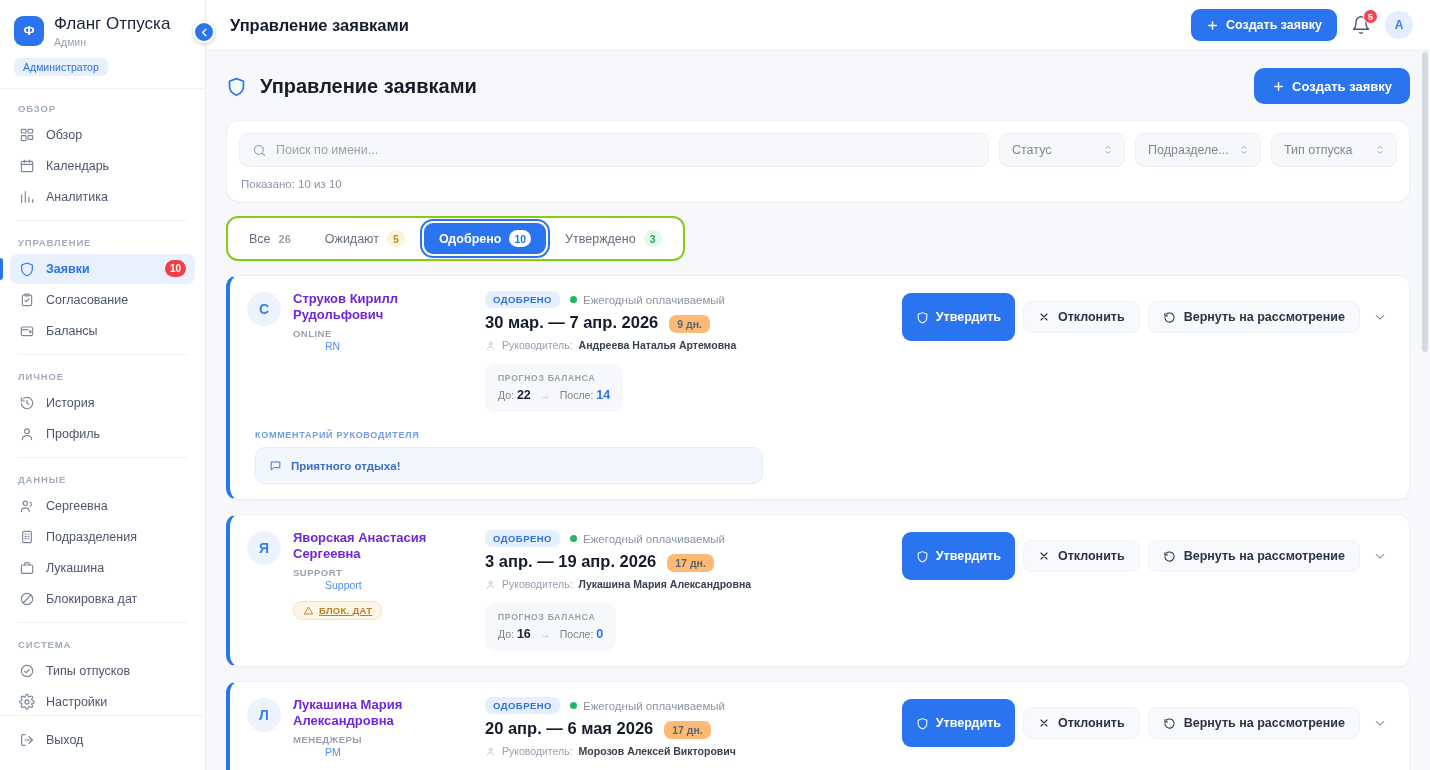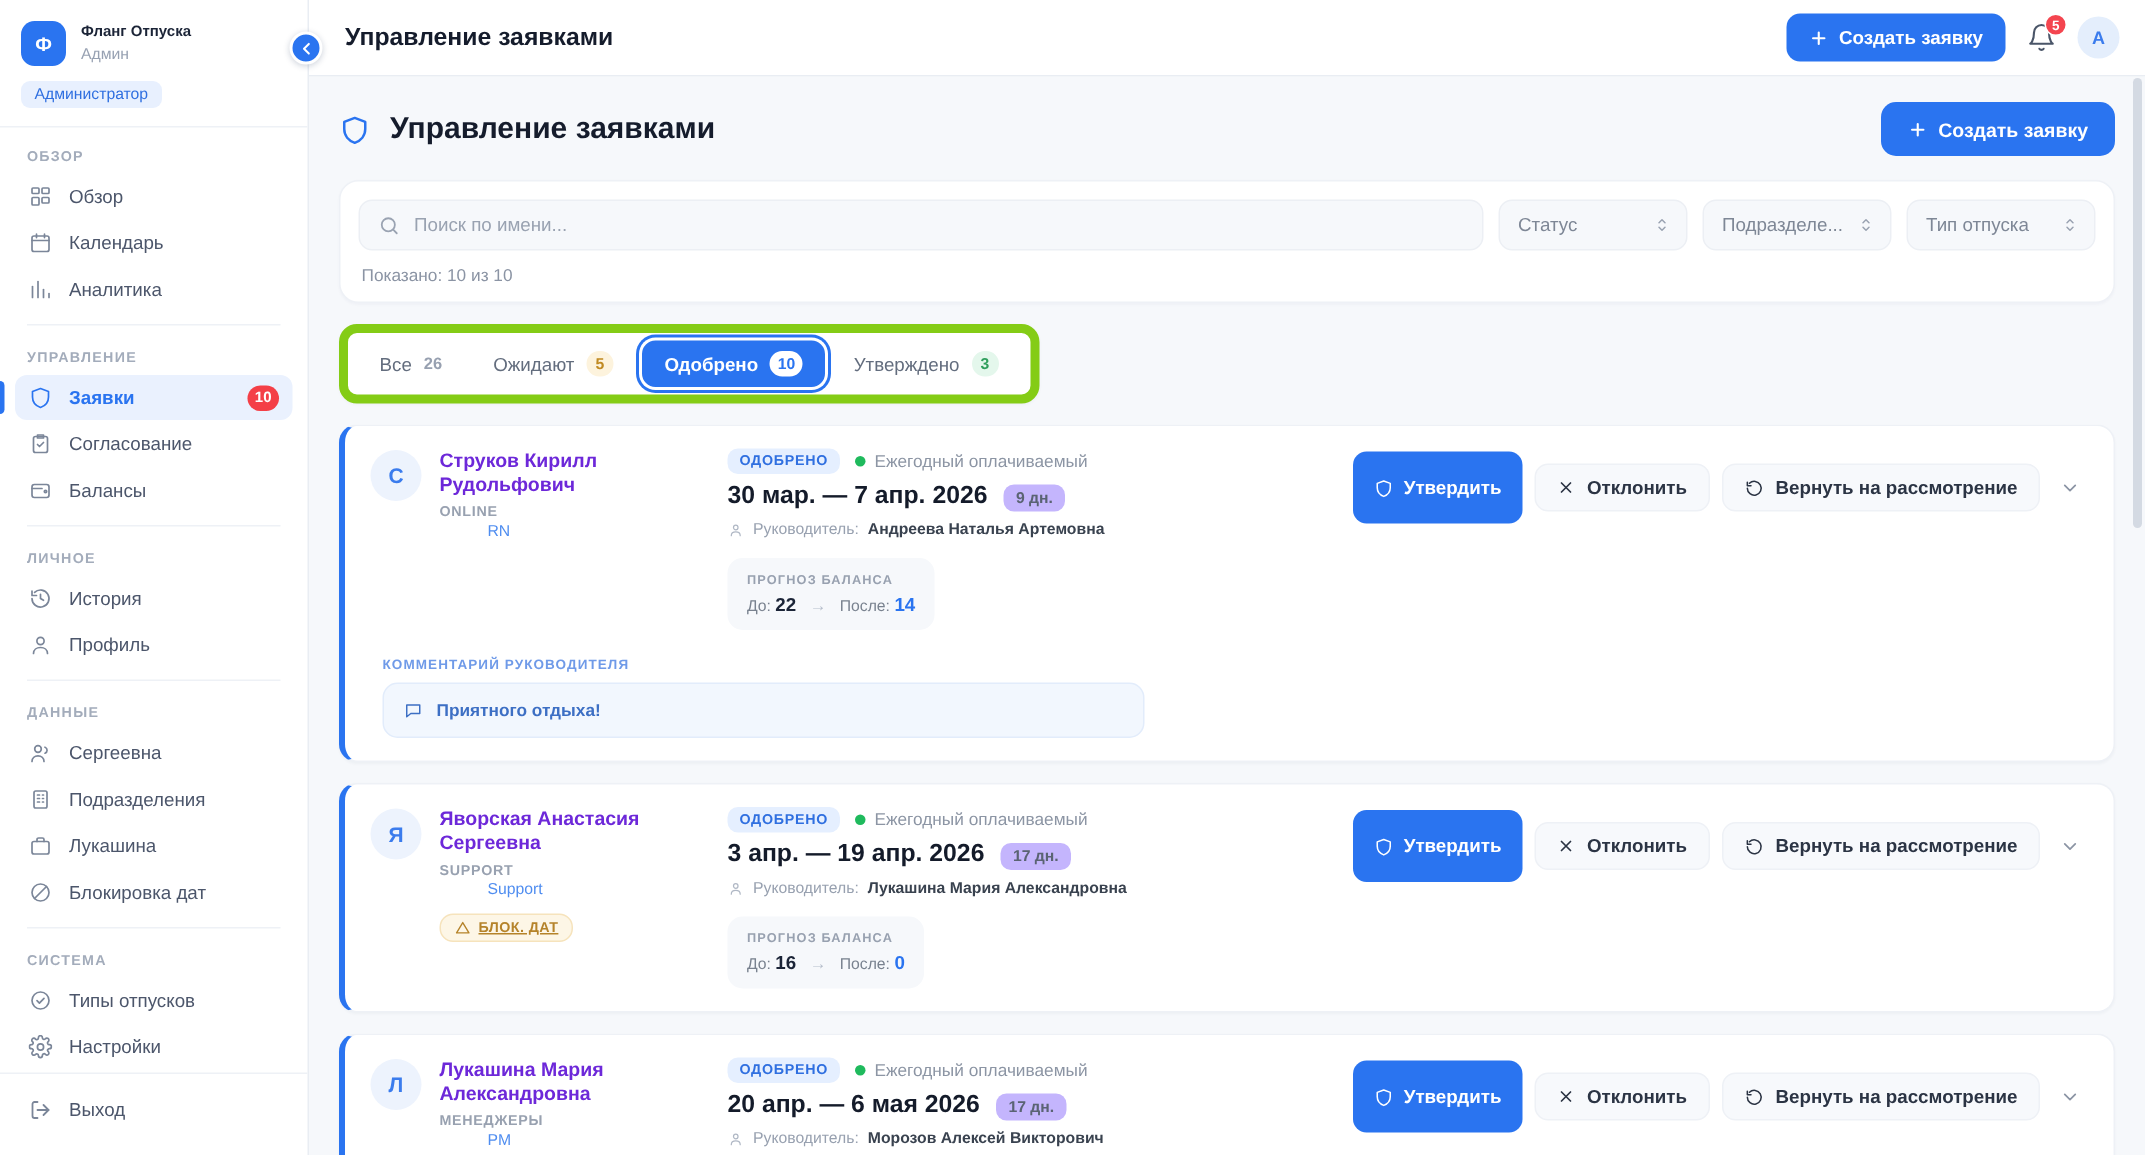--- a/index.html
+++ b/index.html
@@ -19,21 +19,21 @@
     display: flex; flex-direction: column; flex: 0 0 206px;
     position: relative; z-index: 5;
   }
   .side-head { padding: 14px 14px 12px 14px; border-bottom: 1px solid #eef1f6; }
   .side-head-row { display: flex; align-items: center; gap: 10px; }
   .logo-sq {
     width: 30px; height: 30px; border-radius: 9px; background: #2a74f0;
     color: #fff; font-size: 13px; font-weight: 700;
     display: flex; align-items: center; justify-content: center; flex: 0 0 30px;
   }
-  .org-name { font-size: 10px; font-weight: 700; color: #1b2437; line-height: 1.15; }
+  .org-name { font-size: 17px; font-weight: 400; color: #1b2437; line-height: 1.15; }
   .org-role { font-size: 10.5px; color: #97a1b2; margin-top: 2px; }
   .role-pill {
     display: inline-block; margin-top: 10px;
     background: #e8f0fe; color: #2f6fe0;
     font-size: 10.5px; padding: 3px 9px; border-radius: 6px; font-weight: 500;
   }
   .nav { flex: 1 1 auto; padding: 12px 10px 0 10px; overflow: hidden; }
   .nav-sec { font-size: 9.5px; letter-spacing: .09em; color: #a3acbb;
              font-weight: 600; padding: 8px 8px 6px 8px; }
   .nav-sec.first { padding-top: 2px; }
@@ -121,21 +121,21 @@
   .select-box {
     width: 126px; height: 34px; background: #f6f8fb; border: 1px solid #eceff4;
     border-radius: 9px; display: flex; align-items: center; padding: 0 10px 0 12px;
     font-size: 12.5px; color: #7e8796; cursor: pointer; gap: 6px;
   }
   .select-box .sel-label { flex: 1 1 auto; white-space: nowrap; overflow: hidden;
                            text-overflow: ellipsis; }
   .shown-text { font-size: 11.5px; color: #8b94a4; margin-top: 11px; padding-left: 2px; }
 
   .tabs {
-    background: #fff; border: 6px solid #84cc16; border-radius: 12px;
+    background: #fff; border: 2px solid #84cc16; border-radius: 12px;
     padding: 5px 6px; display: inline-flex; gap: 4px; align-items: center;
     margin-bottom: 14px; box-shadow: 0 1px 2px rgba(24,44,84,.03);
   }
   .tab {
     height: 31px; border-radius: 9px; padding: 0 13px; display: flex;
     align-items: center; gap: 8px; font-size: 12.5px; color: #636d7e; cursor: pointer;
     border: 2px solid transparent;
   }
   .tab .cnt { font-size: 11px; color: #97a0b0; font-weight: 600; }
   .tab .cnt.pill {
@@ -180,21 +180,21 @@
   .detail-top { display: flex; align-items: center; gap: 10px; }
   .status-pill {
     background: #e5efff; color: #2f6fe0; font-size: 9.5px; font-weight: 700;
     letter-spacing: .05em; border-radius: 7px; padding: 3px 8px;
   }
   .vtype { display: flex; align-items: center; gap: 6px; font-size: 11.5px; color: #8c95a4; }
   .dot-green { width: 7px; height: 7px; border-radius: 50%; background: #1fba5d; display: block; }
   .dates-row { display: flex; align-items: baseline; gap: 11px; margin-top: 5px; }
   .dates { font-size: 16.5px; font-weight: 700; color: #141b2a; }
   .days-pill {
-    background: #c4b5fd; color: #5962732; color: #5a6373; font-size: 10.5px;
+    background: #fdba74; color: #5962732; color: #5a6373; font-size: 10.5px;
     border-radius: 7px; padding: 3px 8px; font-weight: 600;
   }
   .mgr-row { display: flex; align-items: center; gap: 6px; margin-top: 6px; font-size: 10.5px; color: #98a1b0; }
   .mgr-name { color: #39424f; font-weight: 700; }
   .balance-box {
     display: inline-block; margin-top: 13px; background: #f6f8fb;
     border-radius: 10px; padding: 9px 13px 10px 13px;
   }
   .balance-label { font-size: 8.5px; letter-spacing: .09em; color: #98a1b0; font-weight: 700; }
   .balance-vals { display: flex; align-items: baseline; gap: 9px; margin-top: 5px; font-size: 10.5px; color: #79828f; }

